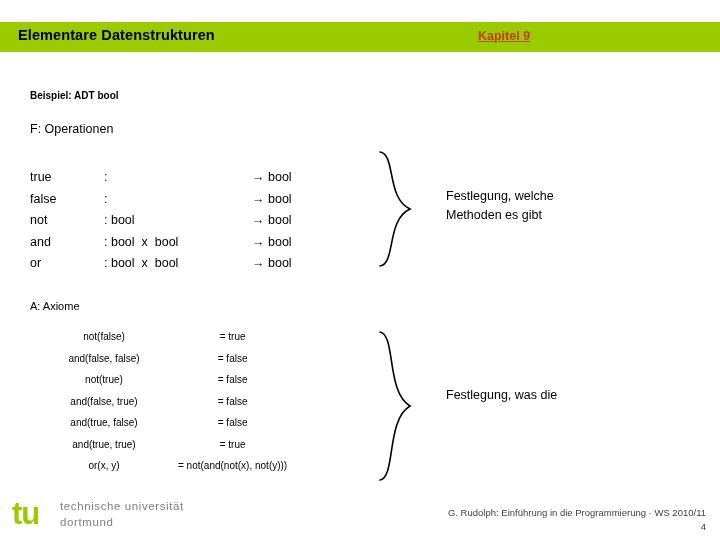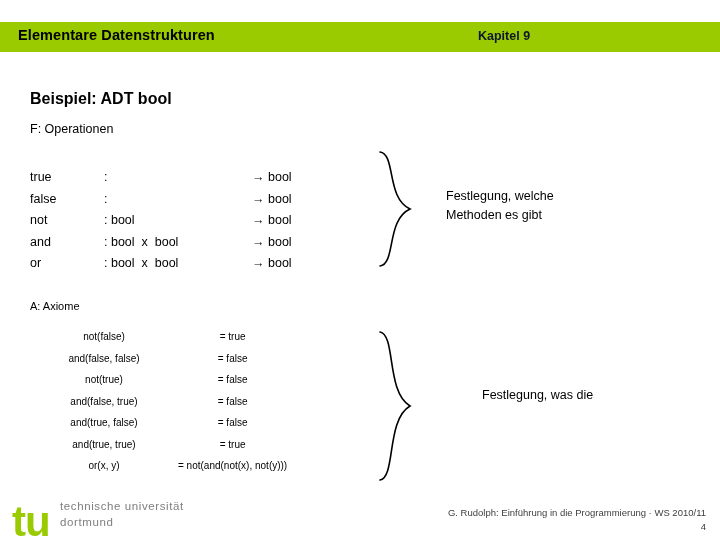--- a/index.html
+++ b/index.html
@@ -38,29 +38,30 @@
     font-weight: bold;
     color: #000000;
     letter-spacing: 0.1px;
   }
   .header-chapter {
     position: absolute;
     left: 478px;
     top: 29px;
     font-size: 12.5px;
     font-weight: bold;
-    color: #0f172a;
+    color: #c2410c;
+    text-decoration: underline;
   }
 
   
   .example-title {
     position: absolute;
     left: 30px;
     top: 90px;
-    font-size: 16px;
+    font-size: 10px;
     font-weight: bold;
   }
   .section-f {
     position: absolute;
     left: 30px;
     top: 122px;
     font-size: 12.5px;
   }
   .section-a {
     position: absolute;
@@ -113,36 +114,36 @@
   .brace-1 { left: 378px; top: 150px; }
   .brace-2 { left: 378px; top: 330px; }
 
   
   .note {
     position: absolute;
     font-size: 12.5px;
     line-height: 19px;
   }
   .note-1 { left: 446px; top: 187px; }
-  .note-2 { left: 446px; top: 386px; margin-left: 36px; }
+  .note-2 { left: 446px; top: 386px; }
 
   
   .logo {
     position: absolute;
     left: 12px;
     top: 497px;
     width: 190px;
     height: 36px;
   }
   .logo .tu-mark {
     position: absolute;
     left: 0;
-    top: 8px;
+    top: 0;
     font-family: "Liberation Sans", sans-serif;
-    font-size: 42px;
+    font-size: 31px;
     font-weight: bold;
     color: #9ACA00;
     line-height: 33px;
     letter-spacing: -1px;
   }
   .logo .tu-line1 {
     position: absolute;
     left: 48px;
     top: 3px;
     font-size: 11.5px;

